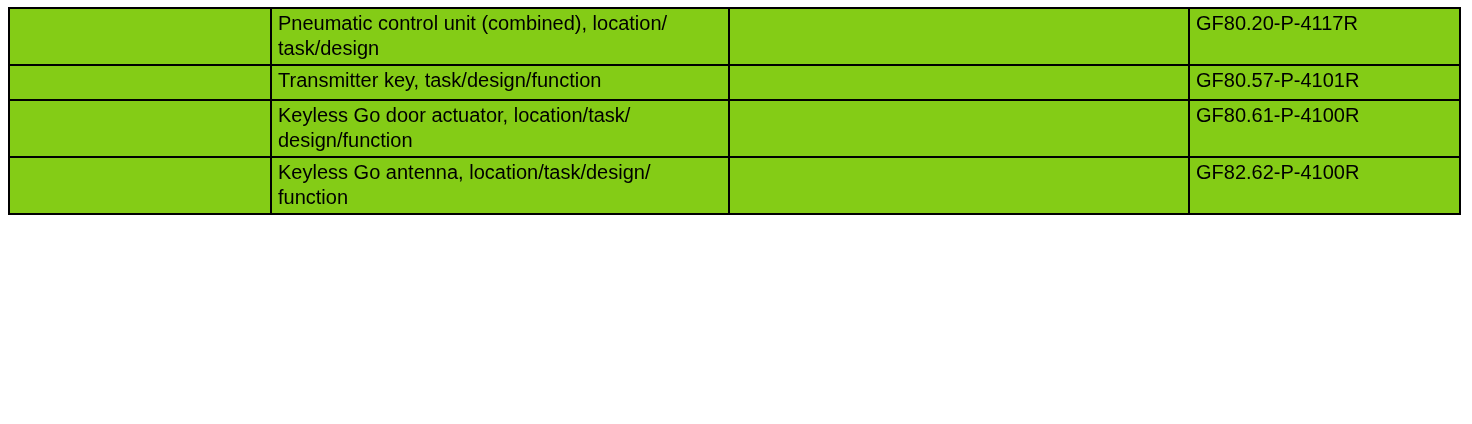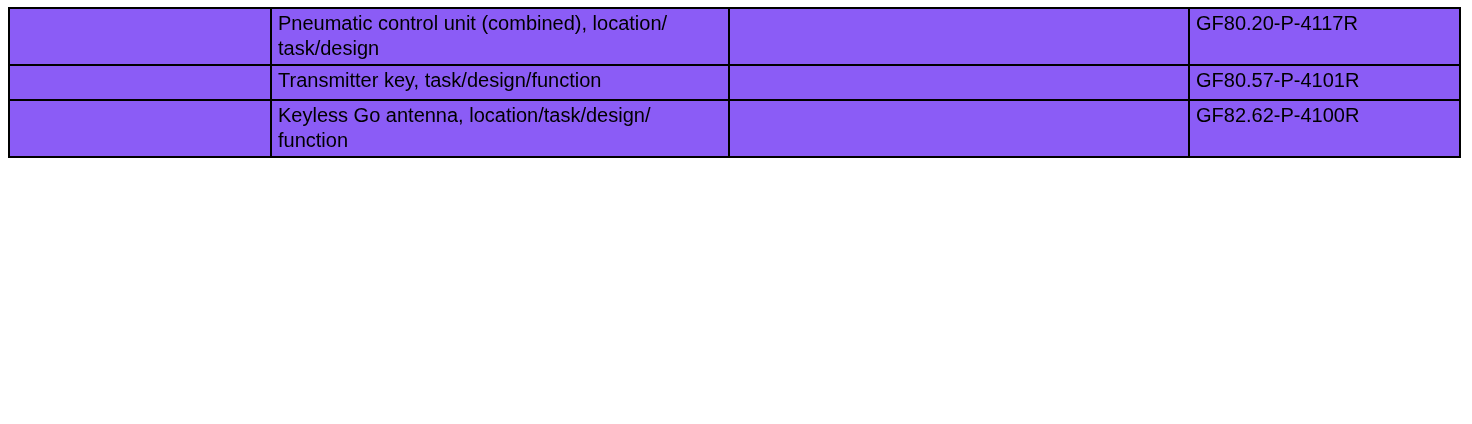--- a/index.html
+++ b/index.html
@@ -17,21 +17,21 @@
     background: #ffffff;
     font-family: "Liberation Sans", "DejaVu Sans", sans-serif;
   }
   table.doc-table {
     position: absolute;
     left: 8px;
     top: 7px;
     width: 1451px;
     border-collapse: collapse;
     table-layout: fixed;
-    background: #8b5cf6;
+    background: #84cc16;
   }
   table.doc-table col.c1 { width: 262px; }
   table.doc-table col.c2 { width: 458px; }
   table.doc-table col.c3 { width: 460px; }
   table.doc-table col.c4 { width: 271px; }
   table.doc-table td {
     border: 2px solid #000000;
     vertical-align: top;
     padding: 2px 6px 3px 6px;
     font-size: 20px;
@@ -70,20 +70,27 @@
   </tr>
 
   <tr>
     <td class="empty-cell"></td>
     <td class="desc-cell">Transmitter key, task/design/function</td>
     <td class="empty-cell"></td>
     <td class="code-cell">GF80.57-P-4101R</td>
   </tr>
 
 
+  <tr>
+    <td class="empty-cell"></td>
+    <td class="desc-cell">Keyless Go door actuator, location/task/
+design/function</td>
+    <td class="empty-cell"></td>
+    <td class="code-cell">GF80.61-P-4100R</td>
+  </tr>
 
 
 
 
   <tr>
     <td class="empty-cell"></td>
     <td class="desc-cell">Keyless Go antenna, location/task/design/
 function</td>
     <td class="empty-cell"></td>
     <td class="code-cell">GF82.62-P-4100R</td>

